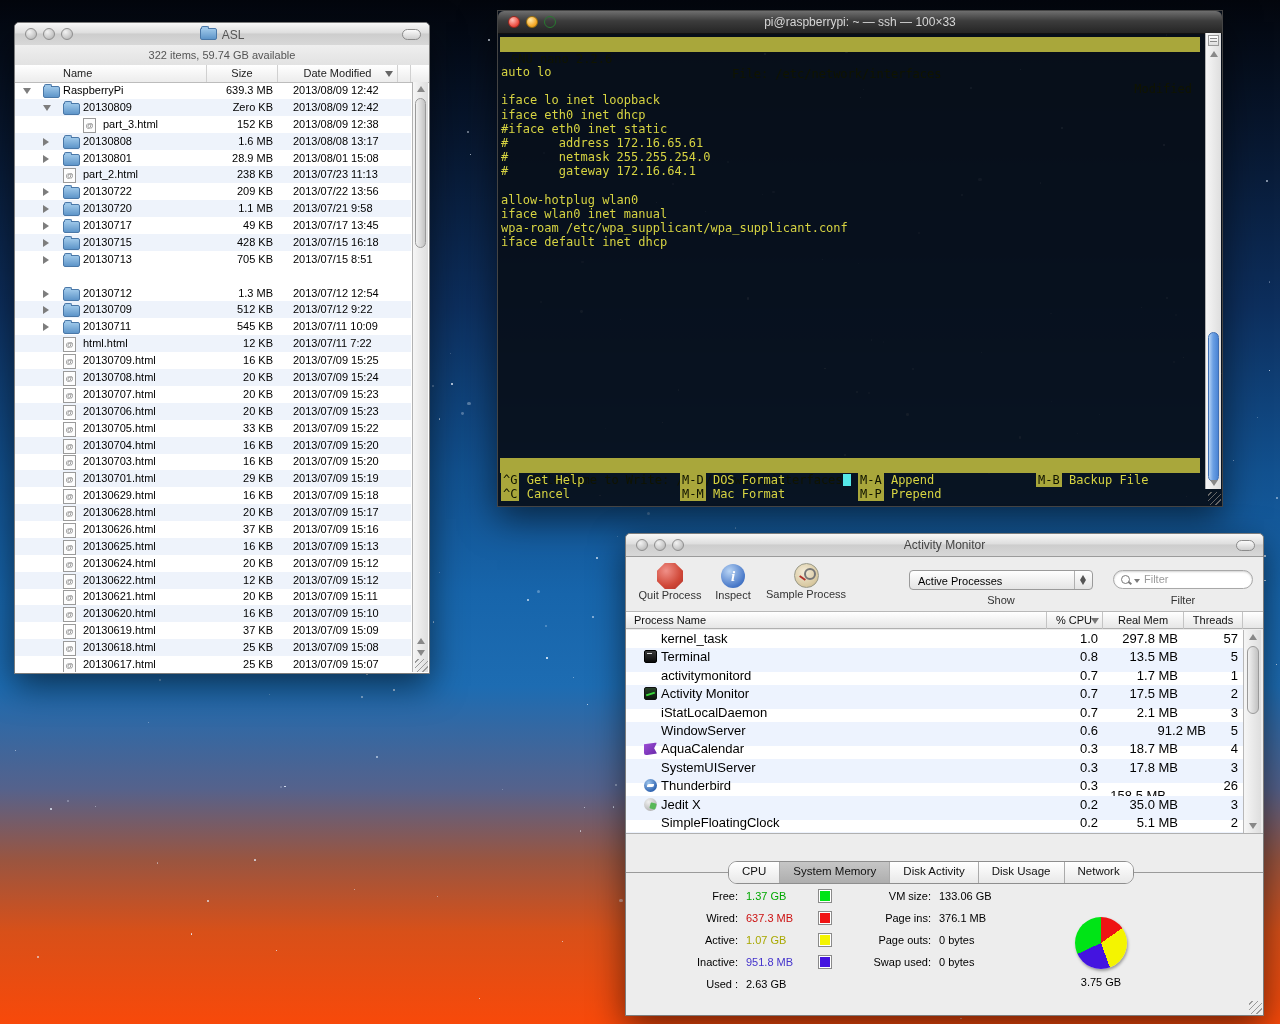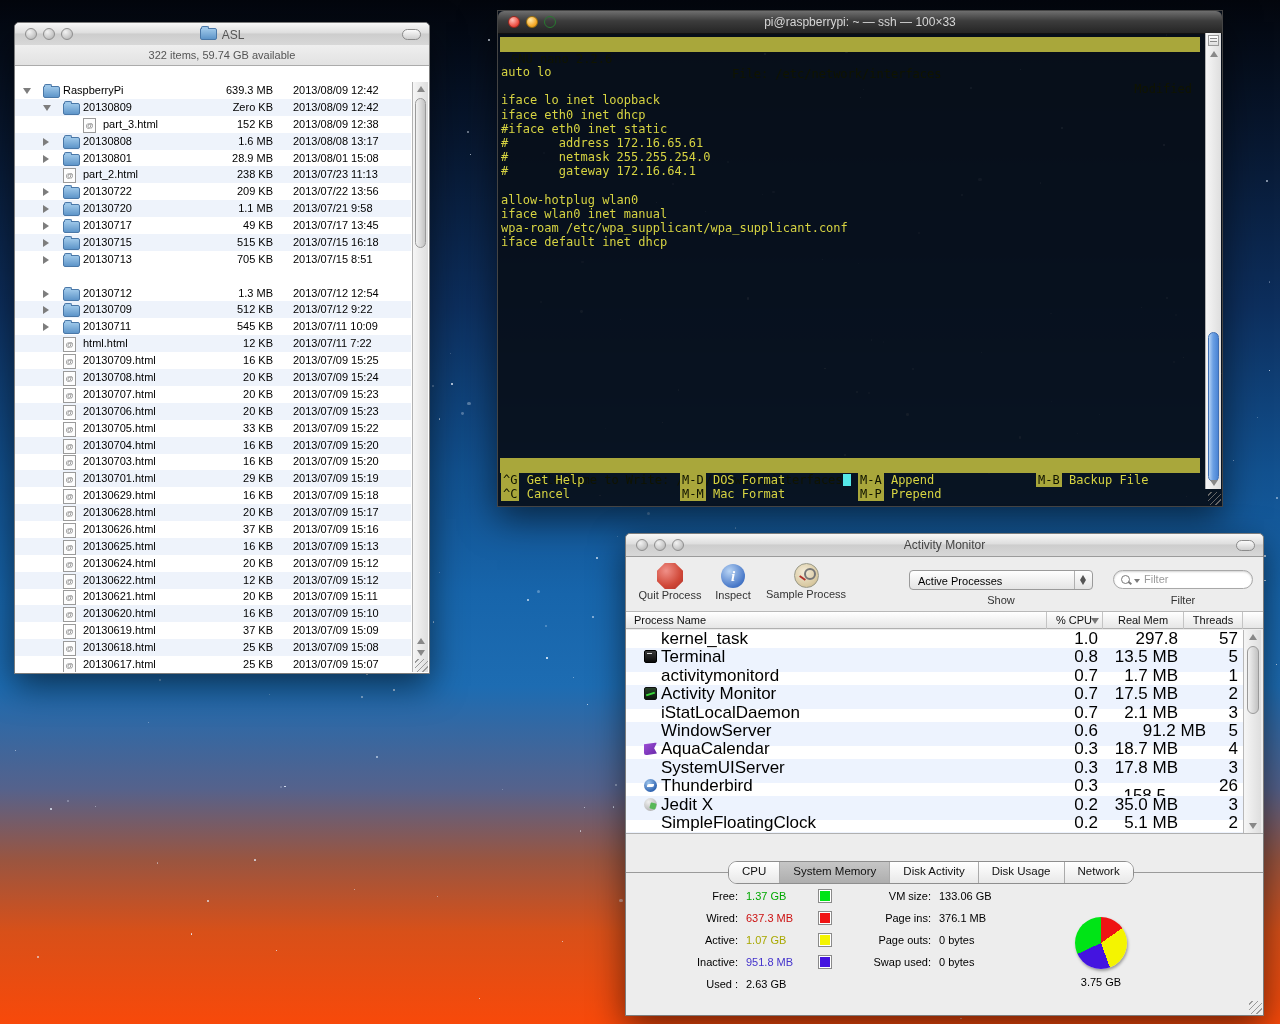--- a/index.html
+++ b/index.html
@@ -81,21 +81,21 @@
   .stepper{position:absolute;right:0;top:0;bottom:0;width:17px;border-left:1px solid #b0b0b0;}
   .stepper i{position:absolute;left:5px;width:0;height:0;}
   .search{position:absolute;height:19px;border:1px solid #a8a8a8;border-radius:10px;background:#fff;box-sizing:border-box;
        box-shadow:inset 0 1px 2px rgba(0,0,0,.18);font-size:11px;color:#9a9a9a;line-height:17px;}
   .mag{position:absolute;left:7px;top:4px;width:7px;height:7px;border:1.5px solid #7a7a7a;border-radius:50%;}
   .mag:after{content:"";position:absolute;left:6px;top:6px;width:4px;height:1.5px;background:#7a7a7a;transform:rotate(40deg);}
   .magdrop{position:absolute;left:20px;top:8px;width:0;height:0;border-left:3px solid transparent;border-right:3px solid transparent;border-top:4px solid #7a7a7a;}
   #phdr{position:absolute;left:0;right:0;top:77px;height:18px;background:linear-gradient(#ffffff,#e6e6e6);
         border-top:1px solid #b8b8b8;border-bottom:1px solid #b0b0b0;font-size:11px;color:#111;box-sizing:border-box;}
   #prow-area{position:absolute;left:0;top:96px;width:617px;height:203px;overflow:hidden;background:#fff;}
-  .pr{position:absolute;left:0;width:100%;height:24px;font-size:17px;line-height:18px;color:#000;}
+  .pr{position:absolute;left:0;width:100%;height:24px;font-size:13px;line-height:18px;color:#000;}
   .pr .nm{position:absolute;left:35px;top:0;white-space:nowrap;}
   .pr .v{position:absolute;top:0;text-align:right;}
   .pic{position:absolute;left:18px;top:2px;width:13px;height:13px;border-radius:2px;}
   .pic.terminal{background:linear-gradient(#3a3a3a,#0a0a0a);border:1px solid #000;box-sizing:border-box;}
   .pic.terminal:before{content:"";position:absolute;left:2px;top:2px;width:5px;height:1px;background:#ddd;}
   .pic.activity-monitor{background:linear-gradient(#284028,#0c180c);border:1px solid #111;box-sizing:border-box;}
   .pic.activity-monitor:before{content:"";position:absolute;left:1px;top:5px;width:9px;height:2px;background:#3ad83a;transform:rotate(-18deg);}
   .pic.aquacalendar{background:linear-gradient(135deg,#a050d8,#6828a8);clip-path:polygon(0 15%,100% 0,78% 45%,100% 85%,0 100%);}
   .pic.thunderbird{border-radius:50%;background:radial-gradient(circle at 35% 30%,#9cc4ec,#2a5fae 75%);}
   .pic.thunderbird:before{content:"";position:absolute;left:3px;top:5px;width:7px;height:3px;background:#fff;border-radius:2px 0 2px 0;}
@@ -353,20 +353,29 @@
   <div class="tbar">
     <div class="tl inact" style="left:10px"></div>
     <div class="tl inact" style="left:28px"></div>
     <div class="tl inact" style="left:46px"></div>
     <div class="ttext">
       <span class="fold" style="position:relative;display:inline-block;top:1px;margin-right:5px"></span><span>ASL</span>
     </div>
     <div class="oval"></div>
   </div>
   <div class="status">322 items, 59.74 GB available</div>
+  <div class="hdr">
+    <div class="hcell" style="left:0;width:192px;padding-left:48px">Name</div>
+    <div class="hcell" style="left:192px;width:71px;text-align:center">Size</div>
+    <div class="hcell" style="left:263px;width:120px;text-align:center">
+      <span>Date Modified</span>
+      <i class="arr dn" style="left:auto;right:4px;top:6px;border-top-color:#666"></i>
+    </div>
+    <div class="hcell" style="left:383px;width:13px"></div>
+  </div>
   <div id="frows">
       <div class="fr" style="top: 0px;">
         <div class="tri open" style="left: 8px;"></div>
         <div class="fold" style="left: 28px;"></div>
         <div class="nm" style="left: 48px;">RaspberryPi</div>
         <div class="sz">639.3 MB</div>
         <div class="dt">2013/08/09 12:42</div>
       </div>
       <div class="fr" style="top: 16.9px; background: rgb(238, 243, 251);">
         <div class="tri open" style="left: 28px;"></div>
@@ -419,21 +428,21 @@
         <div class="tri closed" style="left: 28px;"></div>
         <div class="fold" style="left: 48px;"></div>
         <div class="nm" style="left: 68px;">20130717</div>
         <div class="sz">49 KB</div>
         <div class="dt">2013/07/17 13:45</div>
       </div>
       <div class="fr" style="top: 151.9px; background: rgb(238, 243, 251);">
         <div class="tri closed" style="left: 28px;"></div>
         <div class="fold" style="left: 48px;"></div>
         <div class="nm" style="left: 68px;">20130715</div>
-        <div class="sz">515 KB</div>
+        <div class="sz">428 KB</div>
         <div class="dt">2013/07/15 16:18</div>
       </div>
       <div class="fr" style="top: 168.8px;">
         <div class="tri closed" style="left: 28px;"></div>
         <div class="fold" style="left: 48px;"></div>
         <div class="nm" style="left: 68px;">20130713</div>
         <div class="sz">705 KB</div>
         <div class="dt">2013/07/15 8:51</div>
       </div>
       <div class="fr" style="top: 202.6px;">

